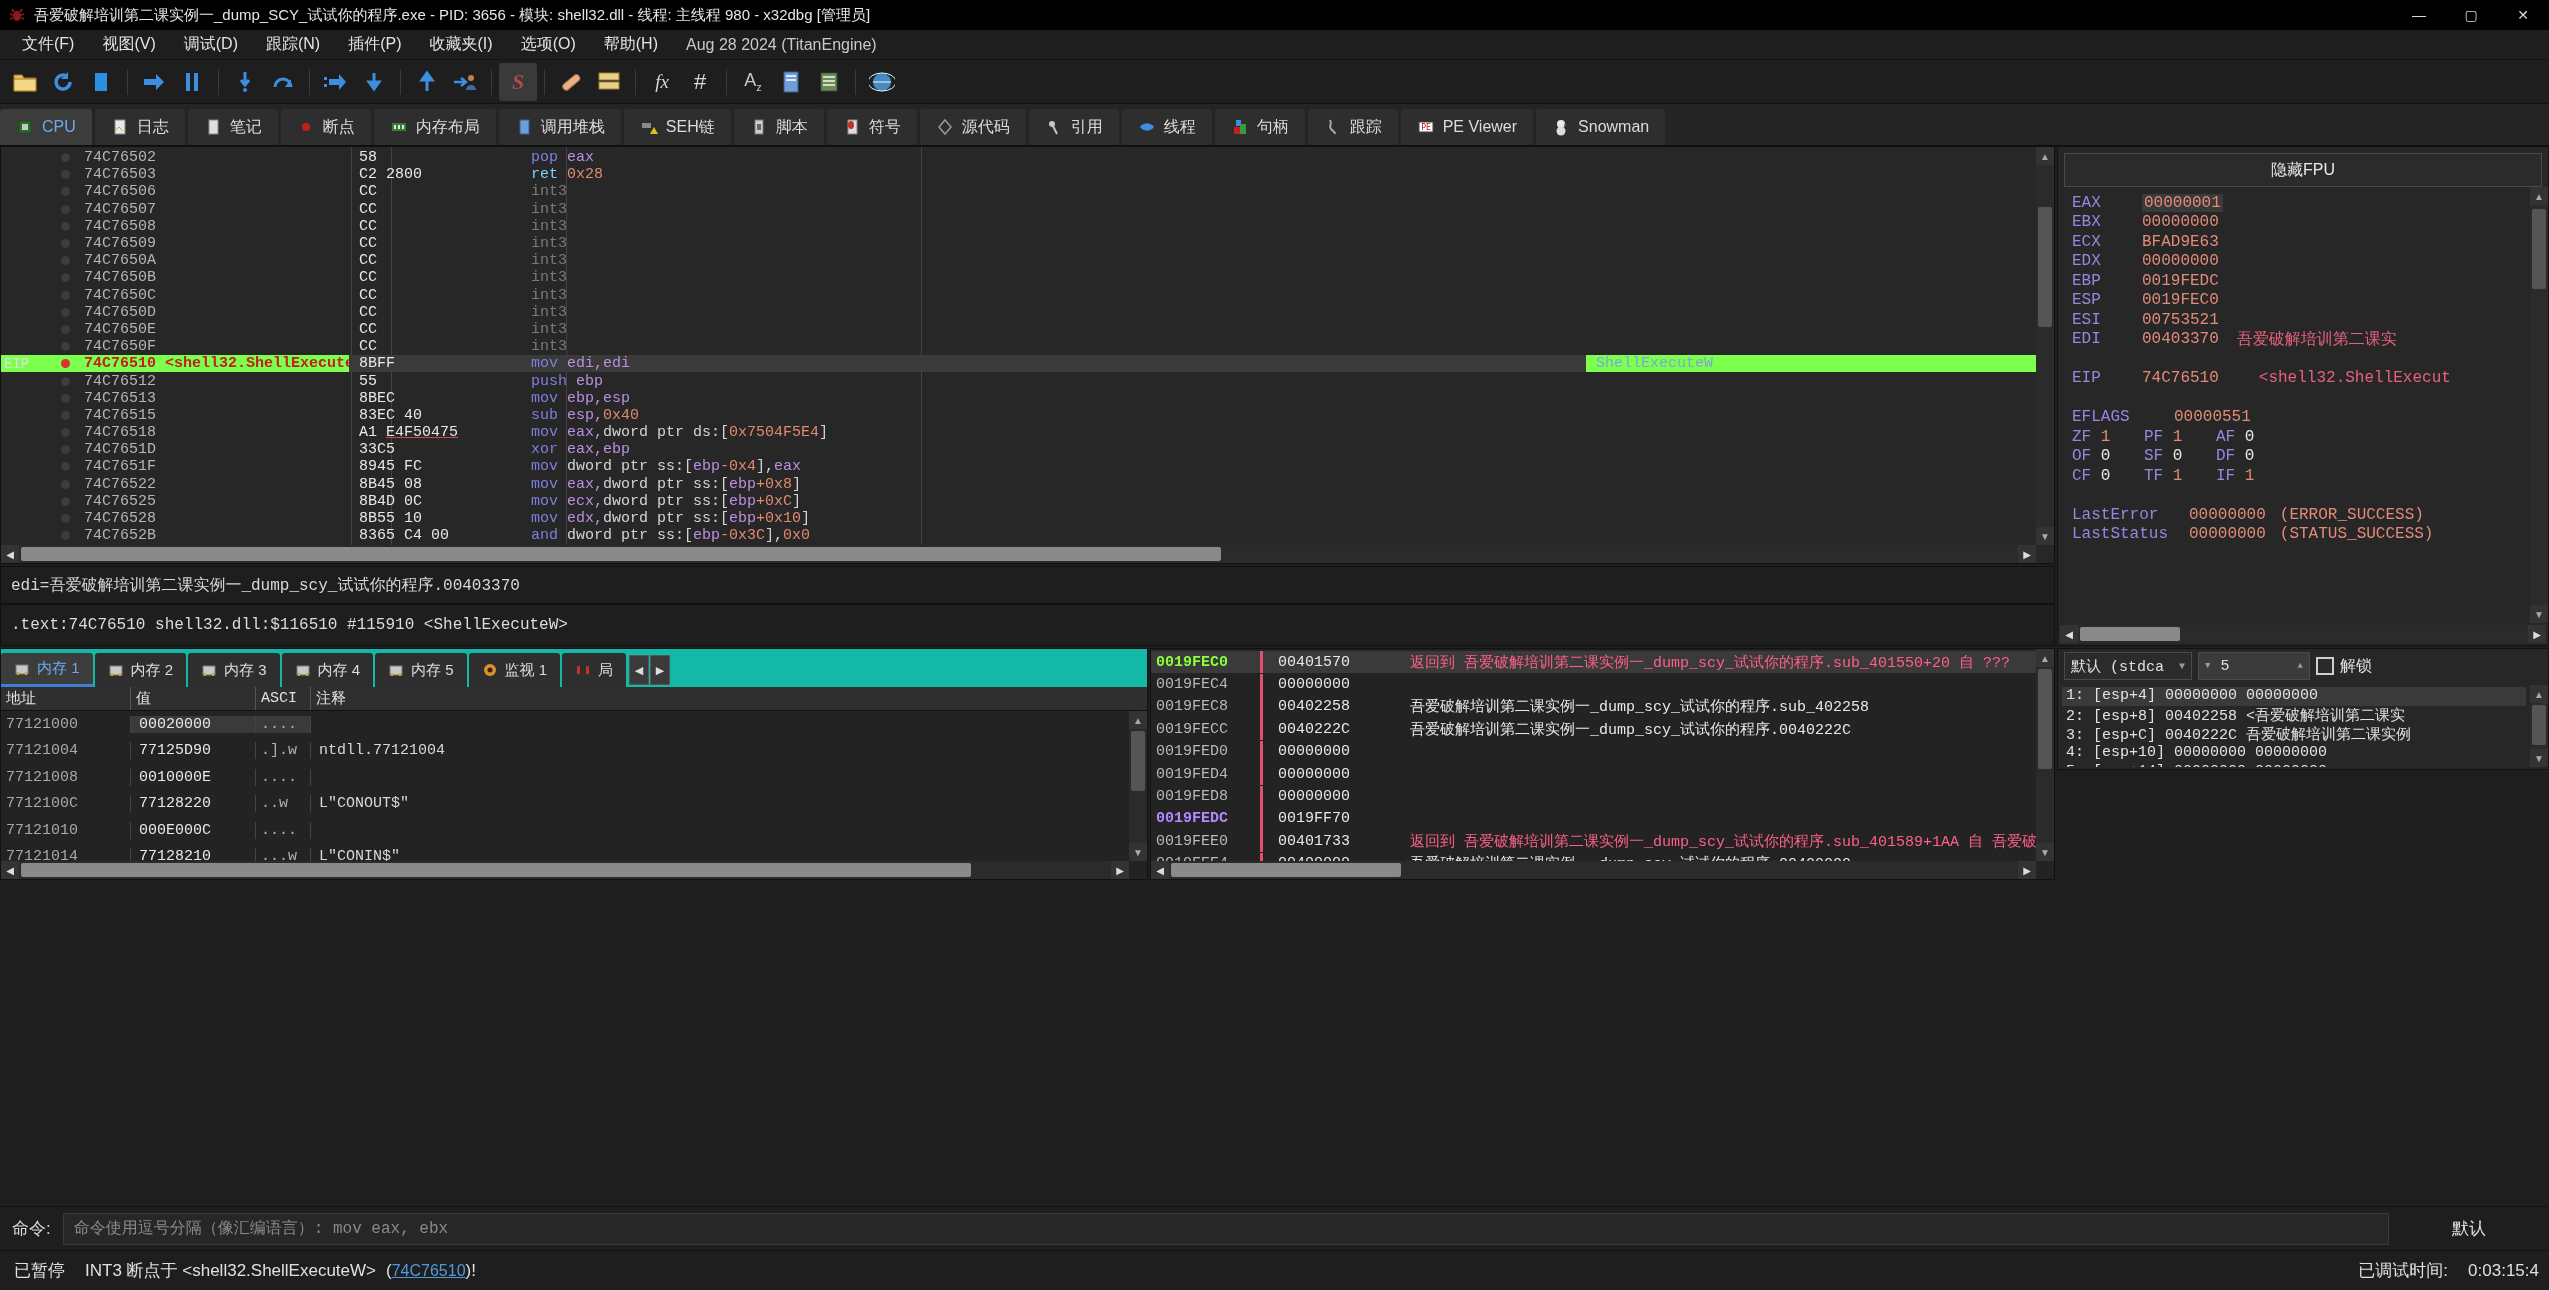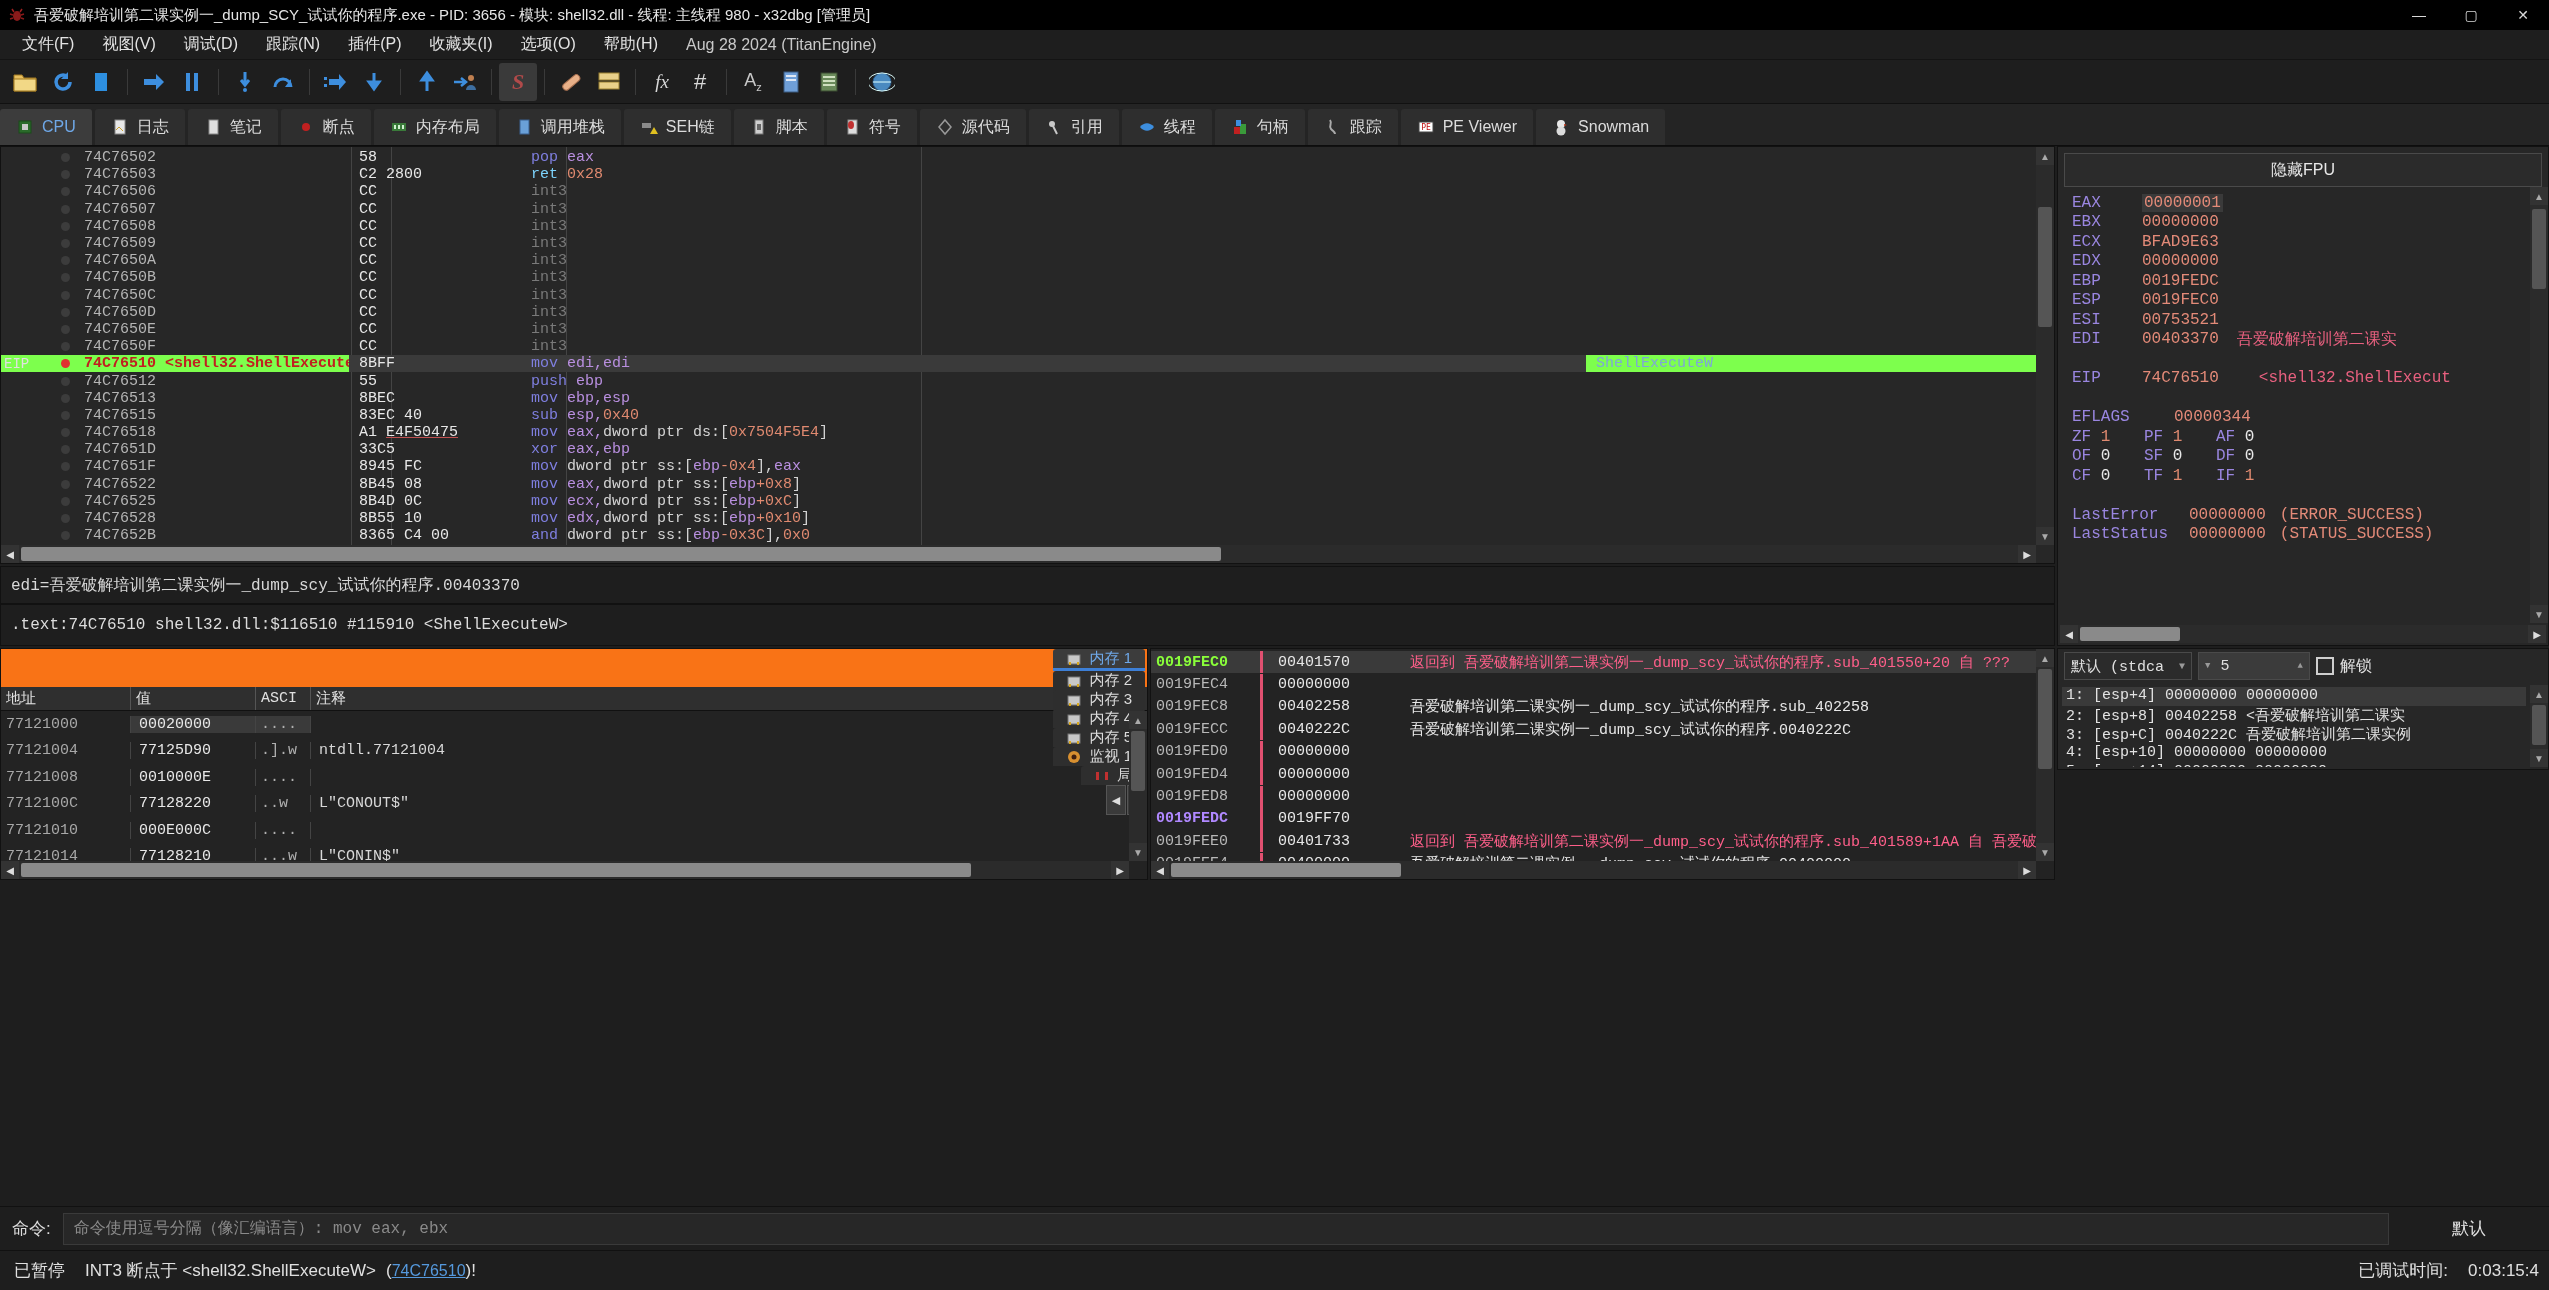--- a/index.html
+++ b/index.html
@@ -121,21 +121,21 @@
      font-family:"Liberation Mono",monospace; }
   .chk{ width:18px;height:18px;border:2px solid #cfcfcf;background:#2a2a2a; }
   #argslist{ position:absolute; left:4px; right:22px; top:38px; bottom:2px; overflow:hidden;
     font-family:"Liberation Mono",monospace; font-size:15px; }
   .arow{ height:19px; color:#e2e2e2; white-space:nowrap; padding-left:4px; }
   .arow.sel{ background:#3a3a3a; }
 
   
   #dumppanel{ position:absolute; left:0; top:502px; width:1148px; height:232px;
     background:#232323; border:1px solid #111; }
-  #dumptabs{ height:38px; background:#f97316; display:flex; align-items:flex-end;flex-direction:column; }
+  #dumptabs{ height:38px; background:#14b8a6; display:flex; align-items:flex-end; }
   .dtab{ height:34px; display:flex;align-items:center;gap:7px;padding:0 13px; background:#2e2e2e;
     margin-right:2px; font-size:15px; color:#dcdcdc; white-space:nowrap; border-radius:3px 3px 0 0;}
   .dtab.active{ background:#3c3c3c; color:#6fa8e8; border-bottom:3px solid #3d7fd6; }
   .dumphdr{ height:24px; background:#2f2f2f; display:flex; font-size:15px; color:#e0e0e0;
      font-family:"Liberation Mono",monospace; border-bottom:1px solid #111; }
   .dumphdr div{ border-right:1px solid #555; padding-left:5px; display:flex;align-items:center; }
   .drow{ height:26.5px; display:flex; font-size:15px; font-family:"Liberation Mono",monospace;
      white-space:nowrap; align-items:center; }
   .drow .da{ width:130px;flex:0 0 130px; color:#a8a8a8; padding-left:5px; border-right:1px solid #444;}
   .drow .dv{ width:125px;flex:0 0 125px; color:#e8e8e8; padding-left:8px; border-right:1px solid #444;}
@@ -753,21 +753,21 @@
         </div>
         <div class="rrow"></div>
         <div class="rrow">
           <span class="rname">EIP</span>
           <span class="rval">74C76510</span>
           <span class="rcmt" style="margin-left: 40px;">&lt;shell32.ShellExecut</span>
         </div>
         <div class="rrow"></div>
         <div class="rrow">
           <span class="rname" style="width: 110px; flex: 0 0 110px;">EFLAGS</span>
-          <span class="rval">00000344</span>
+          <span class="rval">00000551</span>
         </div>
         <div class="rrow" style="padding-left: 8px;">
           <span style="display: inline-block; width: 72px;"><span class="flagname">ZF </span><span class="flagval one">1</span></span>
           <span style="display: inline-block; width: 72px;"><span class="flagname">PF </span><span class="flagval one">1</span></span>
           <span style="display: inline-block; width: 72px;"><span class="flagname">AF </span><span class="flagval">0</span></span>
         </div>
         <div class="rrow" style="padding-left: 8px;">
           <span style="display: inline-block; width: 72px;"><span class="flagname">OF </span><span class="flagval">0</span></span>
           <span style="display: inline-block; width: 72px;"><span class="flagname">SF </span><span class="flagval">0</span></span>
           <span style="display: inline-block; width: 72px;"><span class="flagname">DF </span><span class="flagval">0</span></span>

